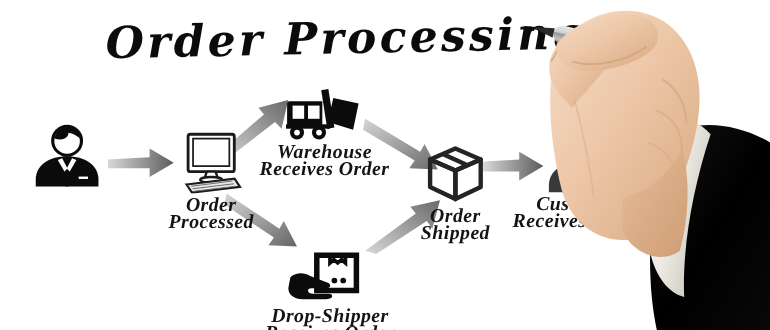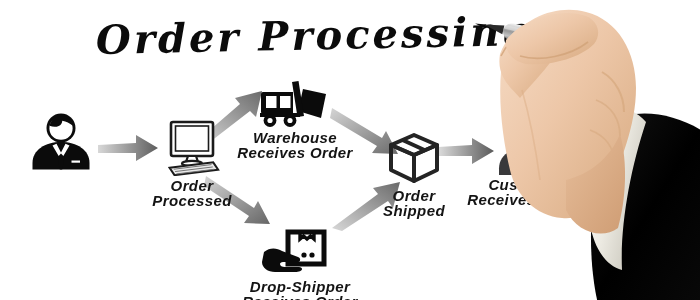--- a/index.html
+++ b/index.html
@@ -42,24 +42,24 @@
     margin-left: -75px;
   }
   .node .icon-wrap {
     display: flex;
     align-items: flex-end;
     justify-content: center;
     height: 58px;
   }
   .node .caption {
     margin-top: 3px;
-    font-family: Liberation Sans, sans-serif;
+    font-family: Liberation Serif, serif;
     font-style: italic;
     font-weight: 700;
-    font-size: 15px;
+    font-size: 18px;
     line-height: 14.5px;
     color: #141414;
     text-align: center;
     letter-spacing: .4px;
     white-space: pre-line;
   }
 
   
   #node-order-placed   { left: 61px;  top: 112px; }
   #node-order-processed{ left: 192px; top: 118px; }

